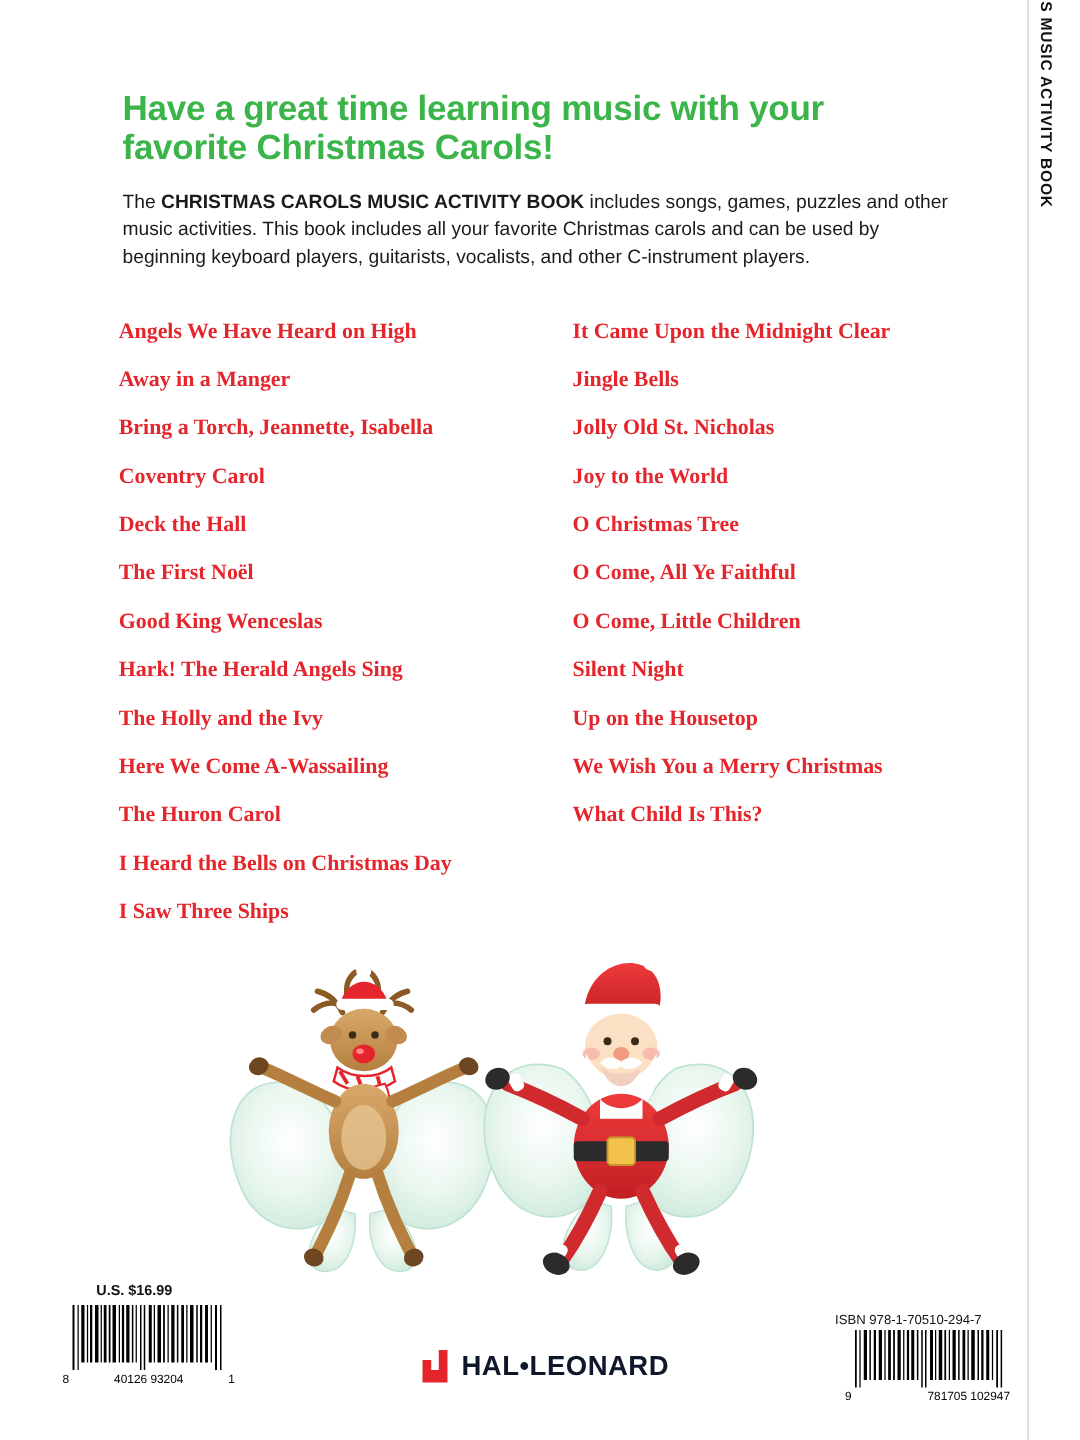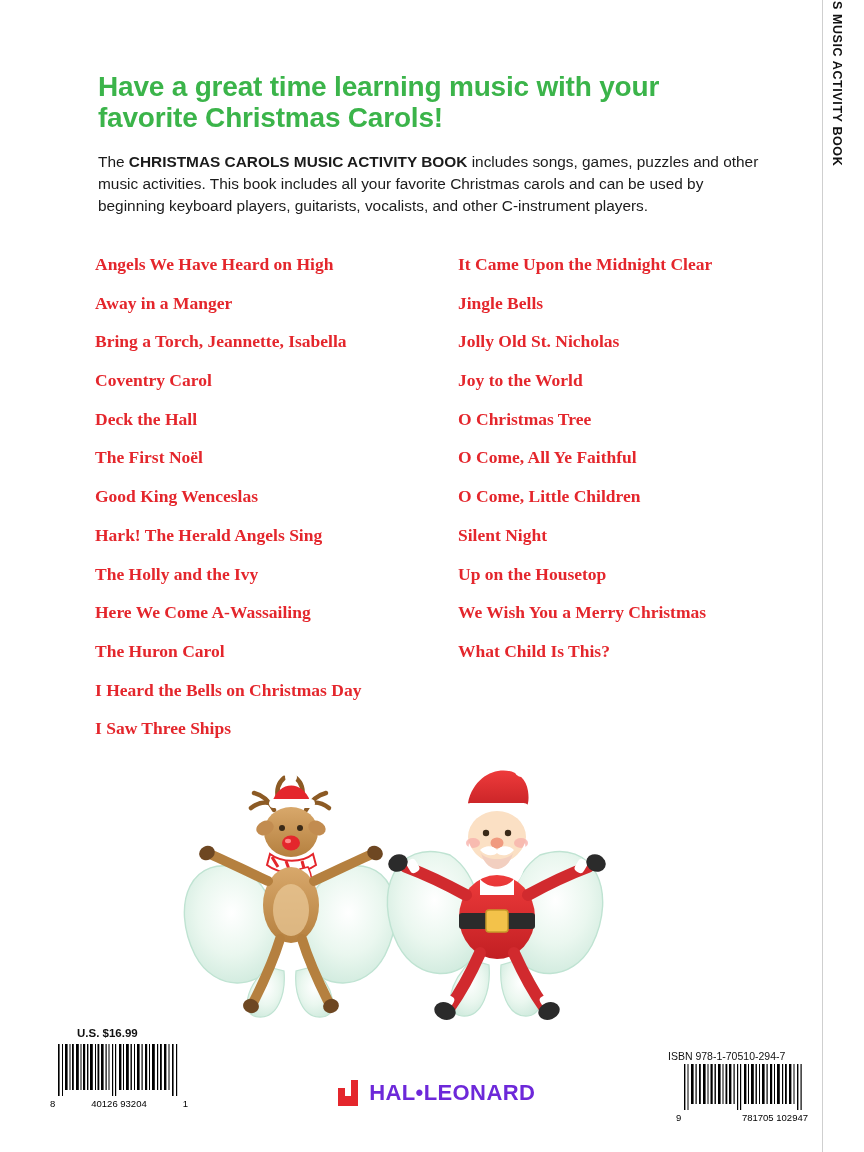--- a/index.html
+++ b/index.html
@@ -138,21 +138,21 @@
     justify-content: space-between;
     color: #000;
   }
   .bars { width: 100%; height: 100%; }
 
   #logo {
     position: absolute;
     left: 305px; top: 1078px;
     width: 260px;
     text-align: center;
-    color: #6d28d9;
+    color: #0f172a;
   }
   #logo-mark {
     display: inline-block;
     vertical-align: middle;
     margin-right: 4px;
   }
   #logo-text {
     display: inline-block;
     vertical-align: middle;
     font-size: 22px;

